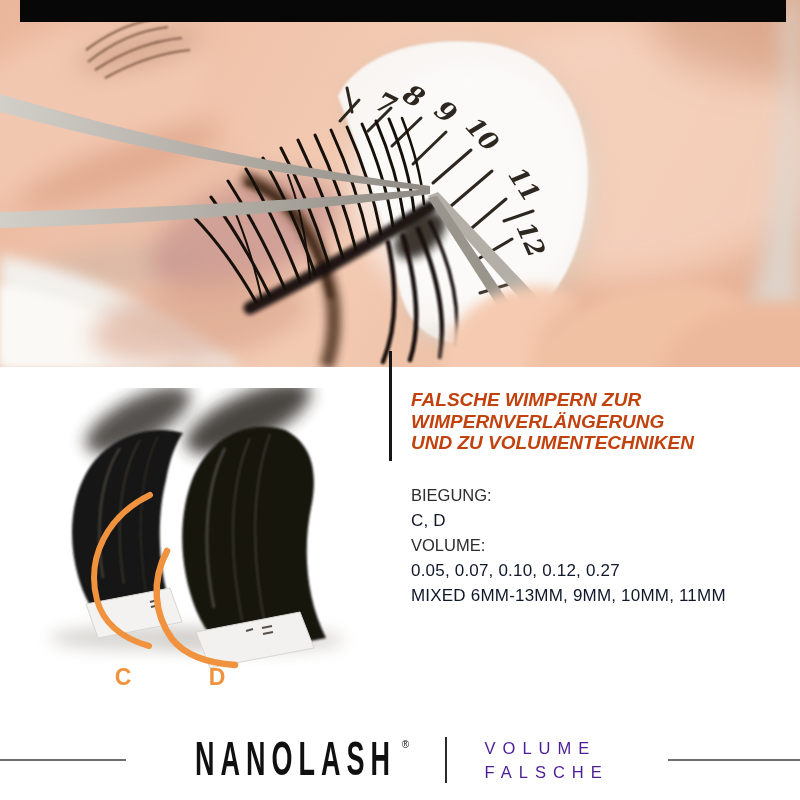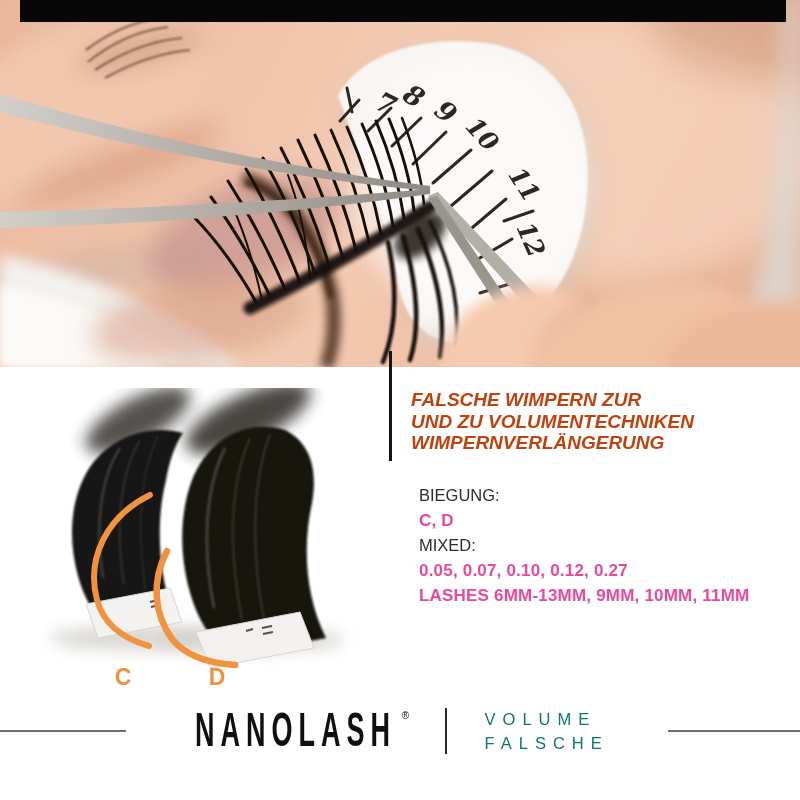--- a/index.html
+++ b/index.html
@@ -12,36 +12,36 @@
 
   
   .divider-v{position:absolute;left:389px;top:351px;width:3px;height:110px;background:#161616;}
 
   
   .product-scene{position:absolute;left:0;top:388px;width:390px;height:300px;}
 
   
   .info{position:absolute;left:411px;top:389px;width:380px;}
   .heading{font-size:19px;line-height:21.5px;font-weight:800;color:#c2410c;font-style:italic;}
-  .specs{margin-top:29px;margin-left:8px;}
+  .specs{margin-top:29px;}
   .spec-label{font-size:16.5px;font-weight:400;color:#2d2d2d;line-height:25px;height:25px;}
-  .spec-value{font-size:17px;font-weight:700;color:#ec4899;line-height:25px;height:25px;letter-spacing:.2px;}
-
-  
-  .logo-row{position:absolute;left:0;top:704px;width:800px;height:54px;
+  .spec-value{font-size:17px;font-weight:400;color:#0f172a;line-height:25px;height:25px;letter-spacing:.2px;}
+
+  
+  .logo-row{position:absolute;left:0;top:733px;width:800px;height:54px;
             display:flex;align-items:center;justify-content:flex-start;gap:23px;}
   .rule{height:2px;background:#6e6e6e;}
   .rule-left{width:164px;margin-right:46px;}
   .rule-right{width:172px;margin-left:36px;}
   .wordmark-wrap{position:relative;padding-right:13px;height:54px;display:flex;align-items:center;}
   .wordmark{display:inline-block;font-size:27px;font-weight:700;letter-spacing:6px;color:#101010;
             transform:scaleY(1.8);transform-origin:50% 52%;white-space:nowrap;}
   .reg{position:absolute;top:6px;right:0;font-size:10px;color:#101010;}
   .logo-sep{width:2px;height:46px;background:#2a2a2a;margin:0 15px 0 13px;}
-  .tagline{font-size:16.5px;letter-spacing:7px;color:#0f766e;line-height:24px;font-weight:400;}
+  .tagline{font-size:16.5px;letter-spacing:7px;color:#4c1d95;line-height:24px;font-weight:400;}
 </style>
 </head>
 <body>
 
 <div class="hero">
 <svg width="800" height="367" viewBox="0 0 800 367">
   <defs>
     <linearGradient id="skin" x1="0" y1="0" x2="1" y2="0.25">
       <stop offset="0" stop-color="#eab69b"></stop>
           <stop offset="0.35" stop-color="#f1c5ad"></stop>
@@ -232,34 +232,34 @@
     <text x="123" y="297">C</text>
     <text x="217" y="297">D</text>
   </g>
 </svg>
 
 <div class="divider-v"></div>
 
 <div class="info">
   <div class="heading">
     <div>FALSCHE WIMPERN ZUR</div>
+    <div>WIMPERNVERLÄNGERUNG</div>
     <div>UND ZU VOLUMENTECHNIKEN</div>
-    <div>WIMPERNVERLÄNGERUNG</div>
   </div>
   <div class="specs">
     <div>
       <div class="spec-label">BIEGUNG:</div>
       <div class="spec-value">C, D</div>
     </div>
     <div>
-      <div class="spec-label">MIXED:</div>
+      <div class="spec-label">VOLUME:</div>
       <div class="spec-value">0.05, 0.07, 0.10, 0.12, 0.27</div>
     </div>
     <div>
-      <div class="spec-value">LASHES 6MM-13MM, 9MM, 10MM, 11MM</div>
+      <div class="spec-value">MIXED 6MM-13MM, 9MM, 10MM, 11MM</div>
     </div>
   </div>
 </div>
 
 <div class="logo-row">
   <div class="rule rule-left"></div>
   <div class="wordmark-wrap">
     <span class="wordmark">NANOLASH</span>
     <span class="reg">®</span>
   </div>

